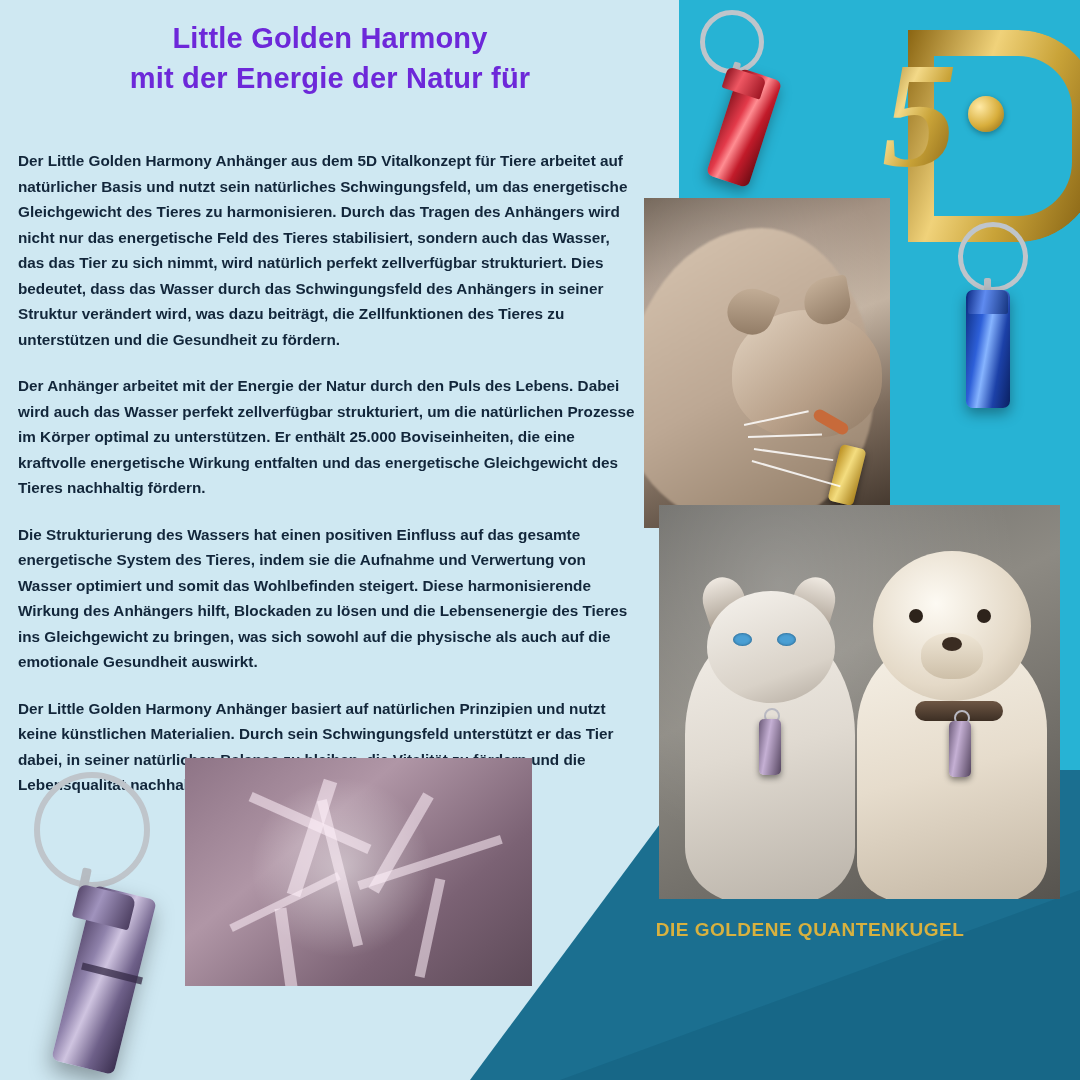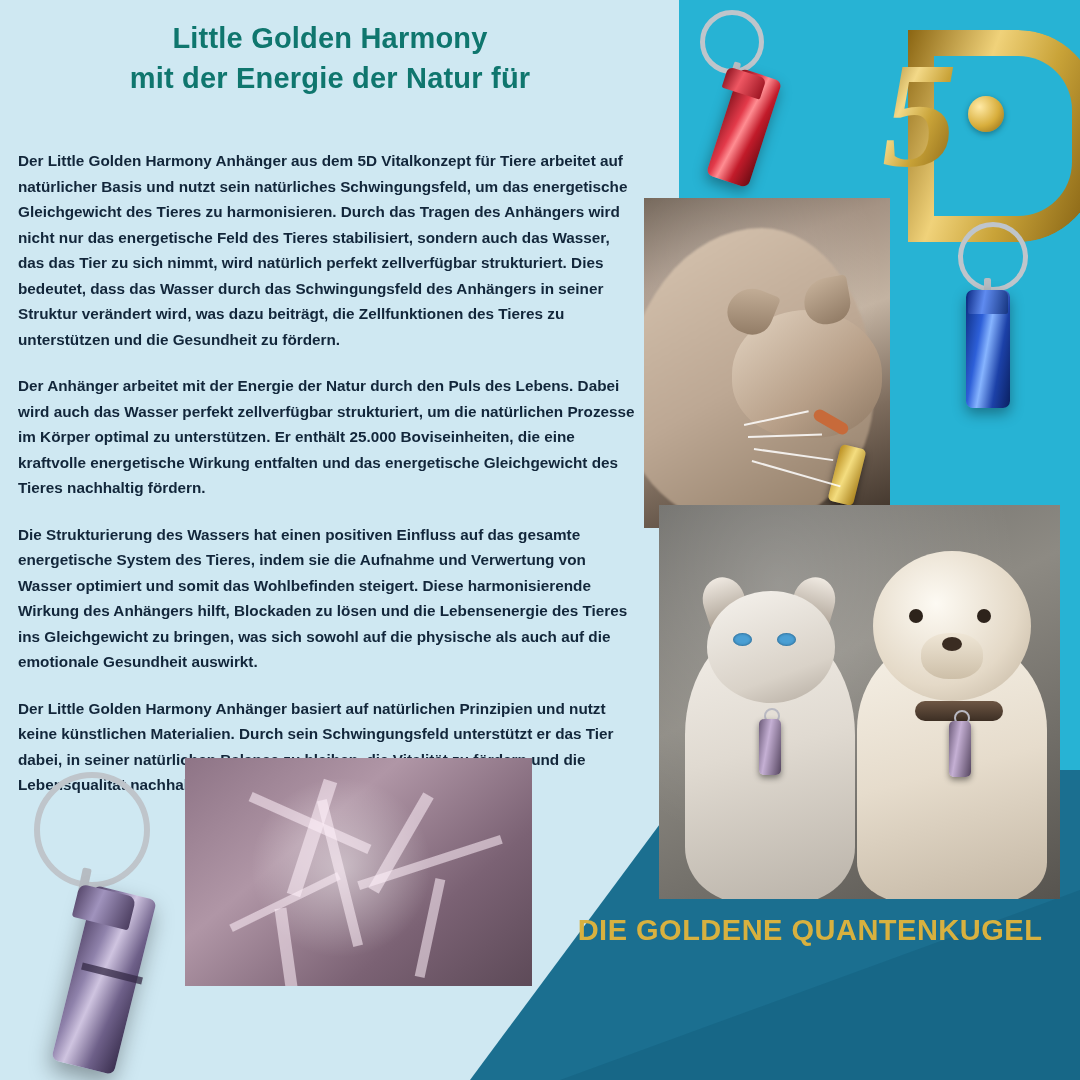--- a/index.html
+++ b/index.html
@@ -49,21 +49,21 @@
     opacity: 0.55;
   }
 
   
   .heading {
     position: absolute;
     left: 30px;
     top: 18px;
     width: 600px;
     text-align: center;
-    color: #0f766e;
+    color: #6d28d9;
     font-size: 29px;
     font-weight: bold;
     line-height: 40px;
     letter-spacing: 0.2px;
   }
 
   
   .body-copy {
     position: absolute;
     left: 18px;
@@ -407,21 +407,21 @@
   
   .footer-brand {
     position: absolute;
     left: 560px;
     top: 912px;
     width: 500px;
     text-align: center;
   }
   .footer-line1 {
     color: #d8b13f;
-    font-size: 29px;
+    font-size: 19px;
     font-weight: bold;
     letter-spacing: 0.5px;
     line-height: 36px;
   }
   .footer-line2 {
     color: #d8b13f;
     font-family: "DejaVu Serif", serif;
     font-style: italic;
     font-size: 35px;
     line-height: 46px;

